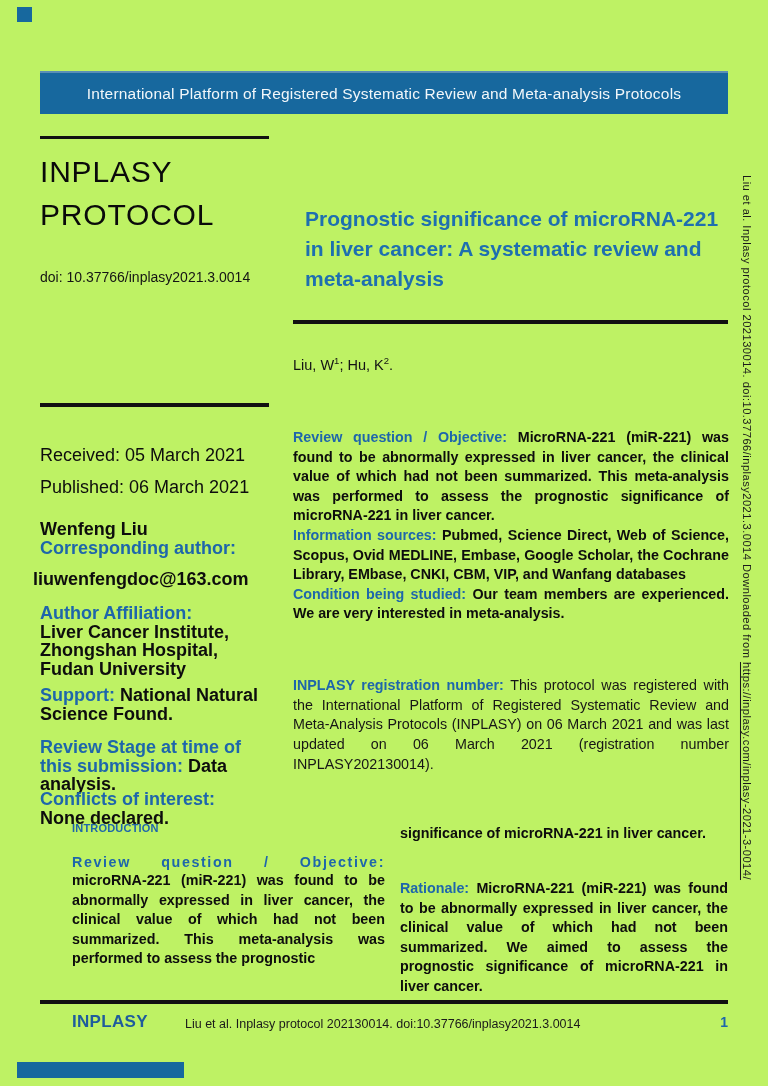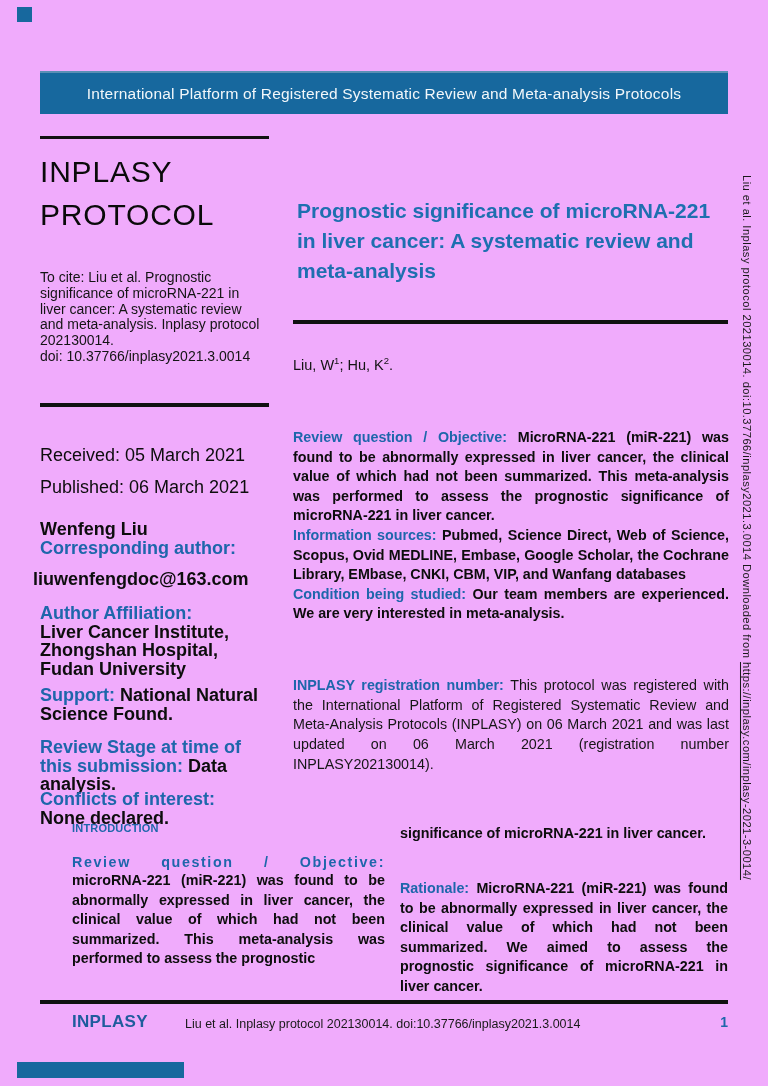--- a/index.html
+++ b/index.html
@@ -1,16 +1,16 @@
 <!DOCTYPE html>
 <html><head>
 <meta charset="utf-8">
 <style>
   html,body{margin:0;padding:0;background:#fff;}
-  #page{position:relative;width:768px;height:1086px;background:#f0abfc;overflow:hidden;
+  #page{position:relative;width:768px;height:1086px;background:#bef264;overflow:hidden;
         font-family:"Liberation Sans",sans-serif;color:#0d0d0d;}
   .abs{position:absolute;}
 
   
   .corner-mark{left:17px;top:7px;width:15px;height:15px;background:#17689e;}
   .bottom-bar-mark{left:17px;top:1062px;width:167px;height:16px;background:#17689e;}
 
   
   .banner{left:40px;top:71px;width:688px;height:43px;background:#17689e;
           border-top:2px solid #5b8fb5;box-sizing:border-box;
@@ -83,21 +83,20 @@
   </div>
 
   <div class="abs rule rule-masthead"></div>
 
   <div class="abs masthead">
     <div>INPLASY</div>
     <div>PROTOCOL</div>
   </div>
 
   <p class="abs cite">
-    <span>To cite: Liu et al. Prognostic significance of microRNA-221 in liver cancer: A systematic review and meta-analysis. Inplasy protocol 202130014.</span>
     <span class="blk">doi: 10.37766/inplasy2021.3.0014</span>
   </p>
 
   <div class="abs rule rule-meta"></div>
 
   <p class="abs meta m-received">Received: 05 March 2021</p>
   <p class="abs meta m-published">Published: 06 March 2021</p>
 
   <p class="abs meta m-corr">
     <span class="blk bold">Wenfeng Liu</span>
@@ -117,21 +116,21 @@
 
   <p class="abs meta m-stage">
     <span class="lbl">Review Stage at time of this submission:</span><span class="bold"> Data analysis.</span>
   </p>
 
   <p class="abs meta m-conflicts">
     <span class="blk lbl">Conflicts of interest:</span>
     <span class="blk bold">None declared.</span>
   </p>
 
-  <h1 class="abs title" style="margin:4px;">Prognostic significance of microRNA-221 in liver cancer: A systematic review and meta-analysis</h1>
+  <h1 class="abs title" style="margin:12px;">Prognostic significance of microRNA-221 in liver cancer: A systematic review and meta-analysis</h1>
 
   <div class="abs rule rule-title"></div>
 
   <p class="abs authors">
     <span>Liu, W</span><sup>1</sup><span>; Hu, K</span><sup>2</sup><span>.</span>
   </p>
 
   <div class="abs para-block">
     <p class="body-just bold">
       <span class="lbl">Review question / Objective:</span><span> MicroRNA-221 (miR-221) was found to be abnormally expressed in liver cancer, the clinical value of which had not been summarized. This meta-analysis was performed to assess the prognostic significance of microRNA-221 in liver cancer.</span>

